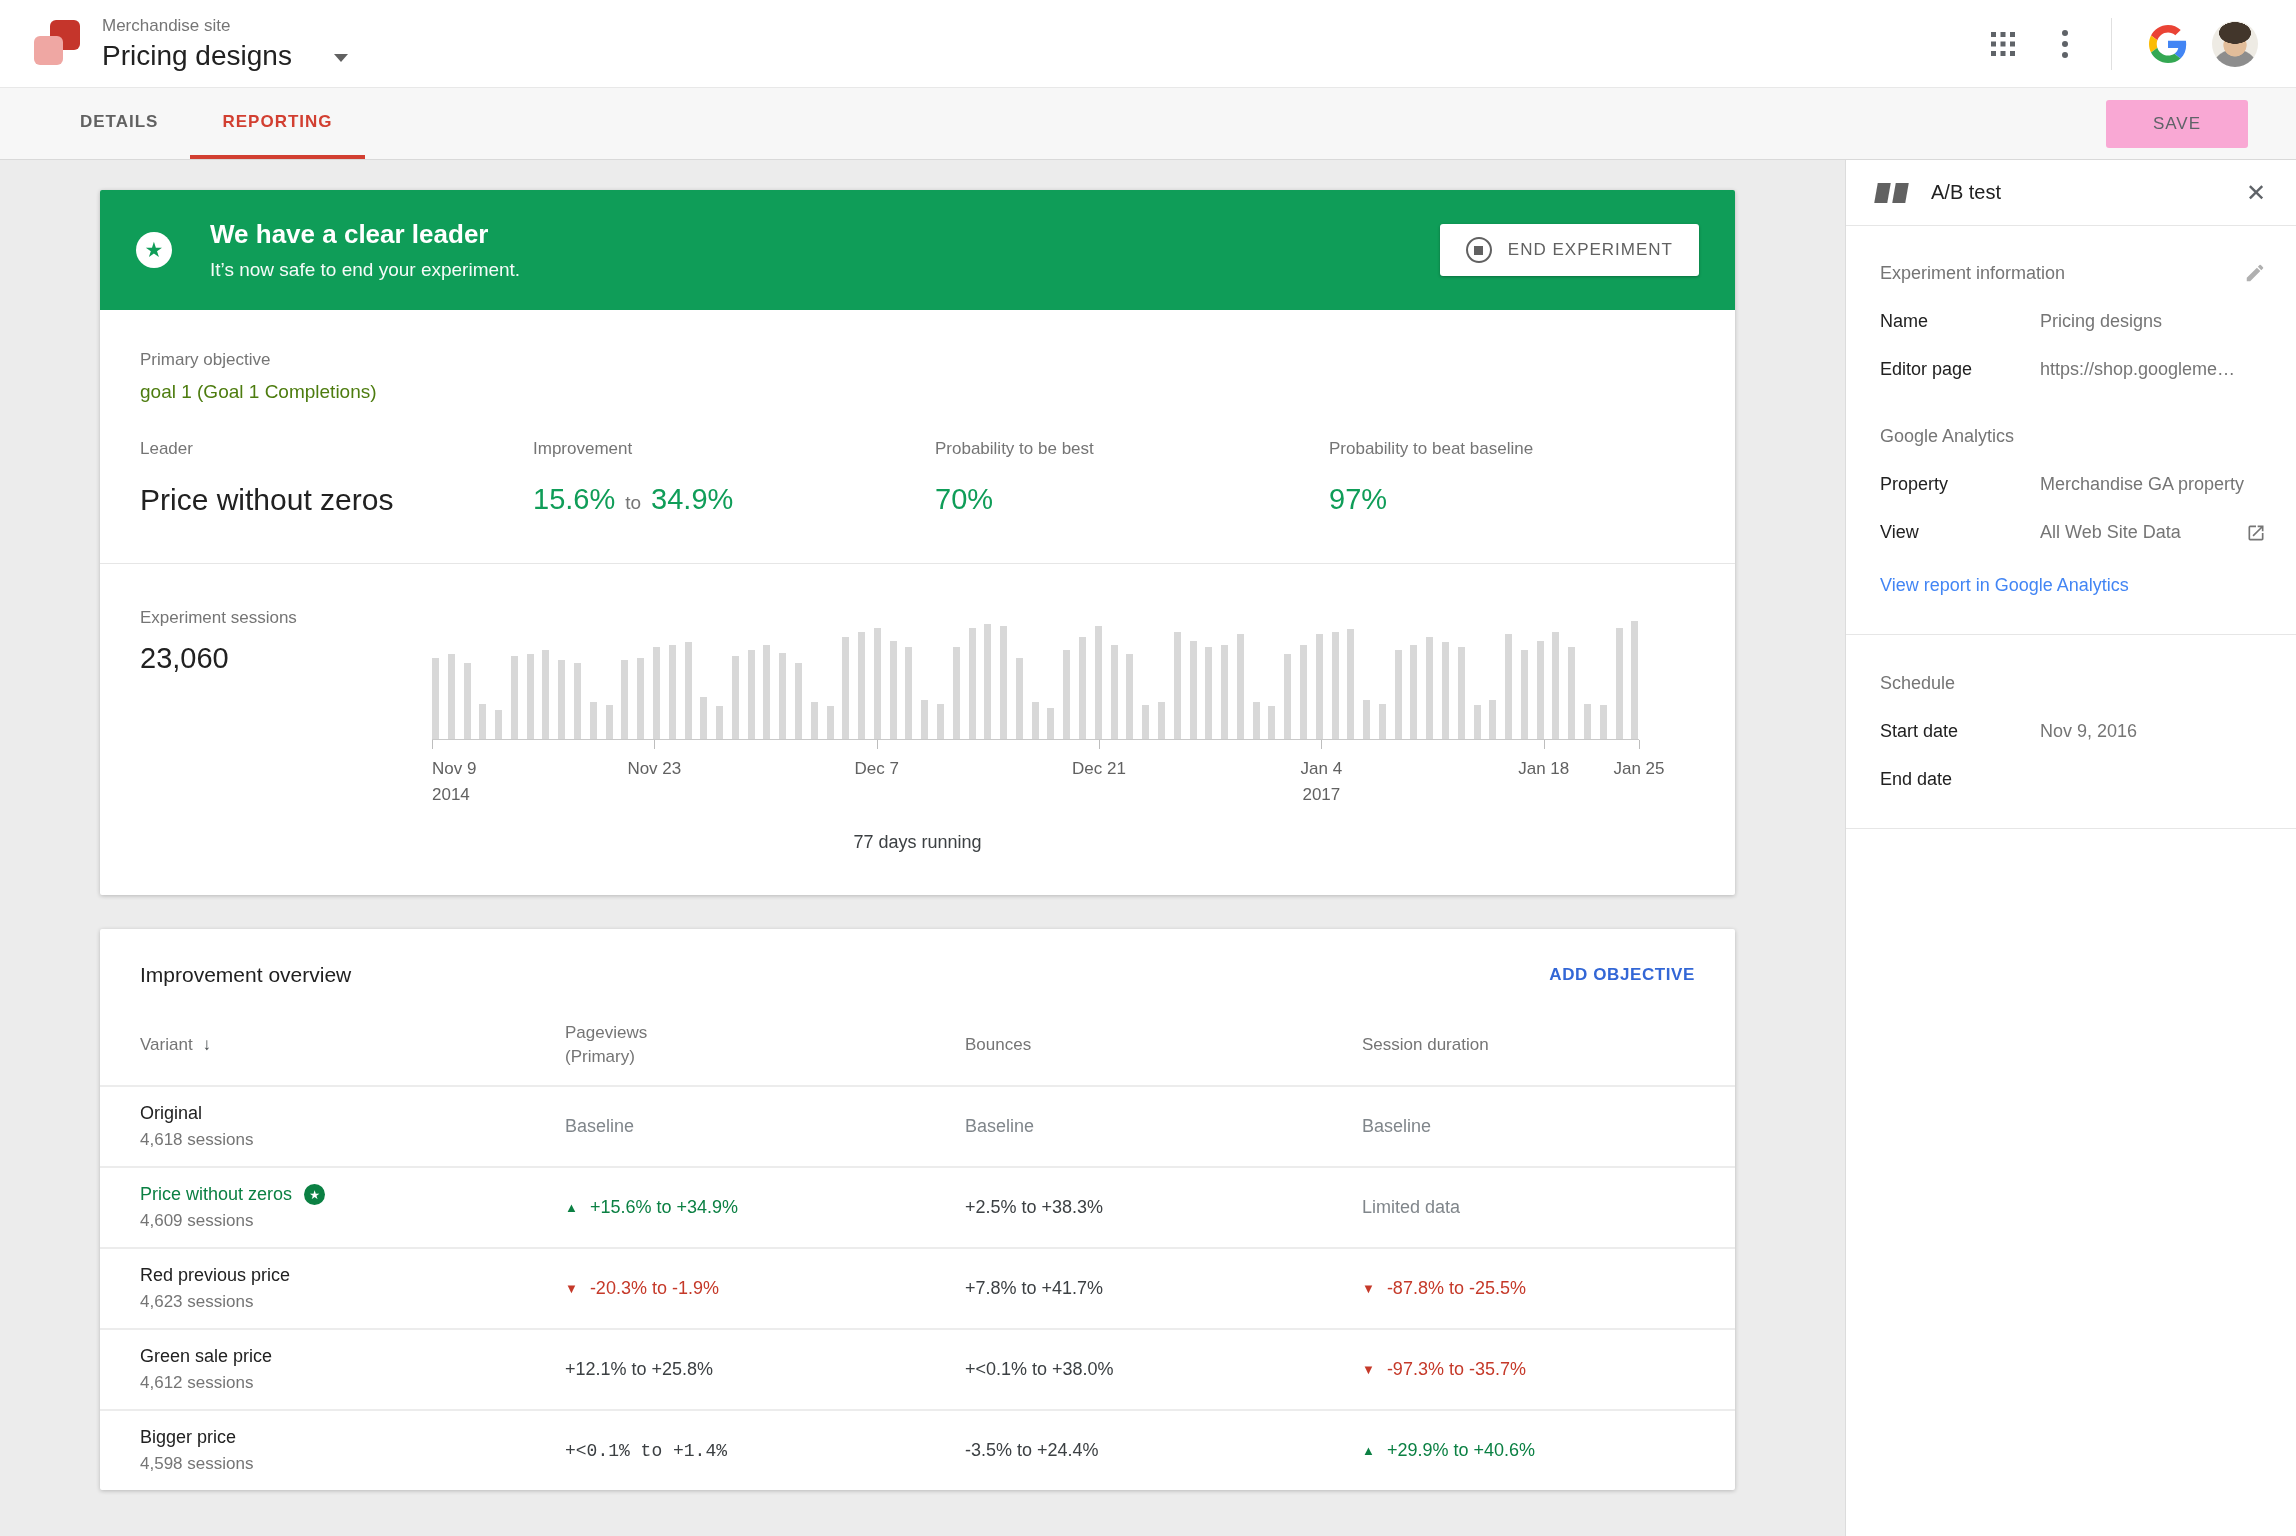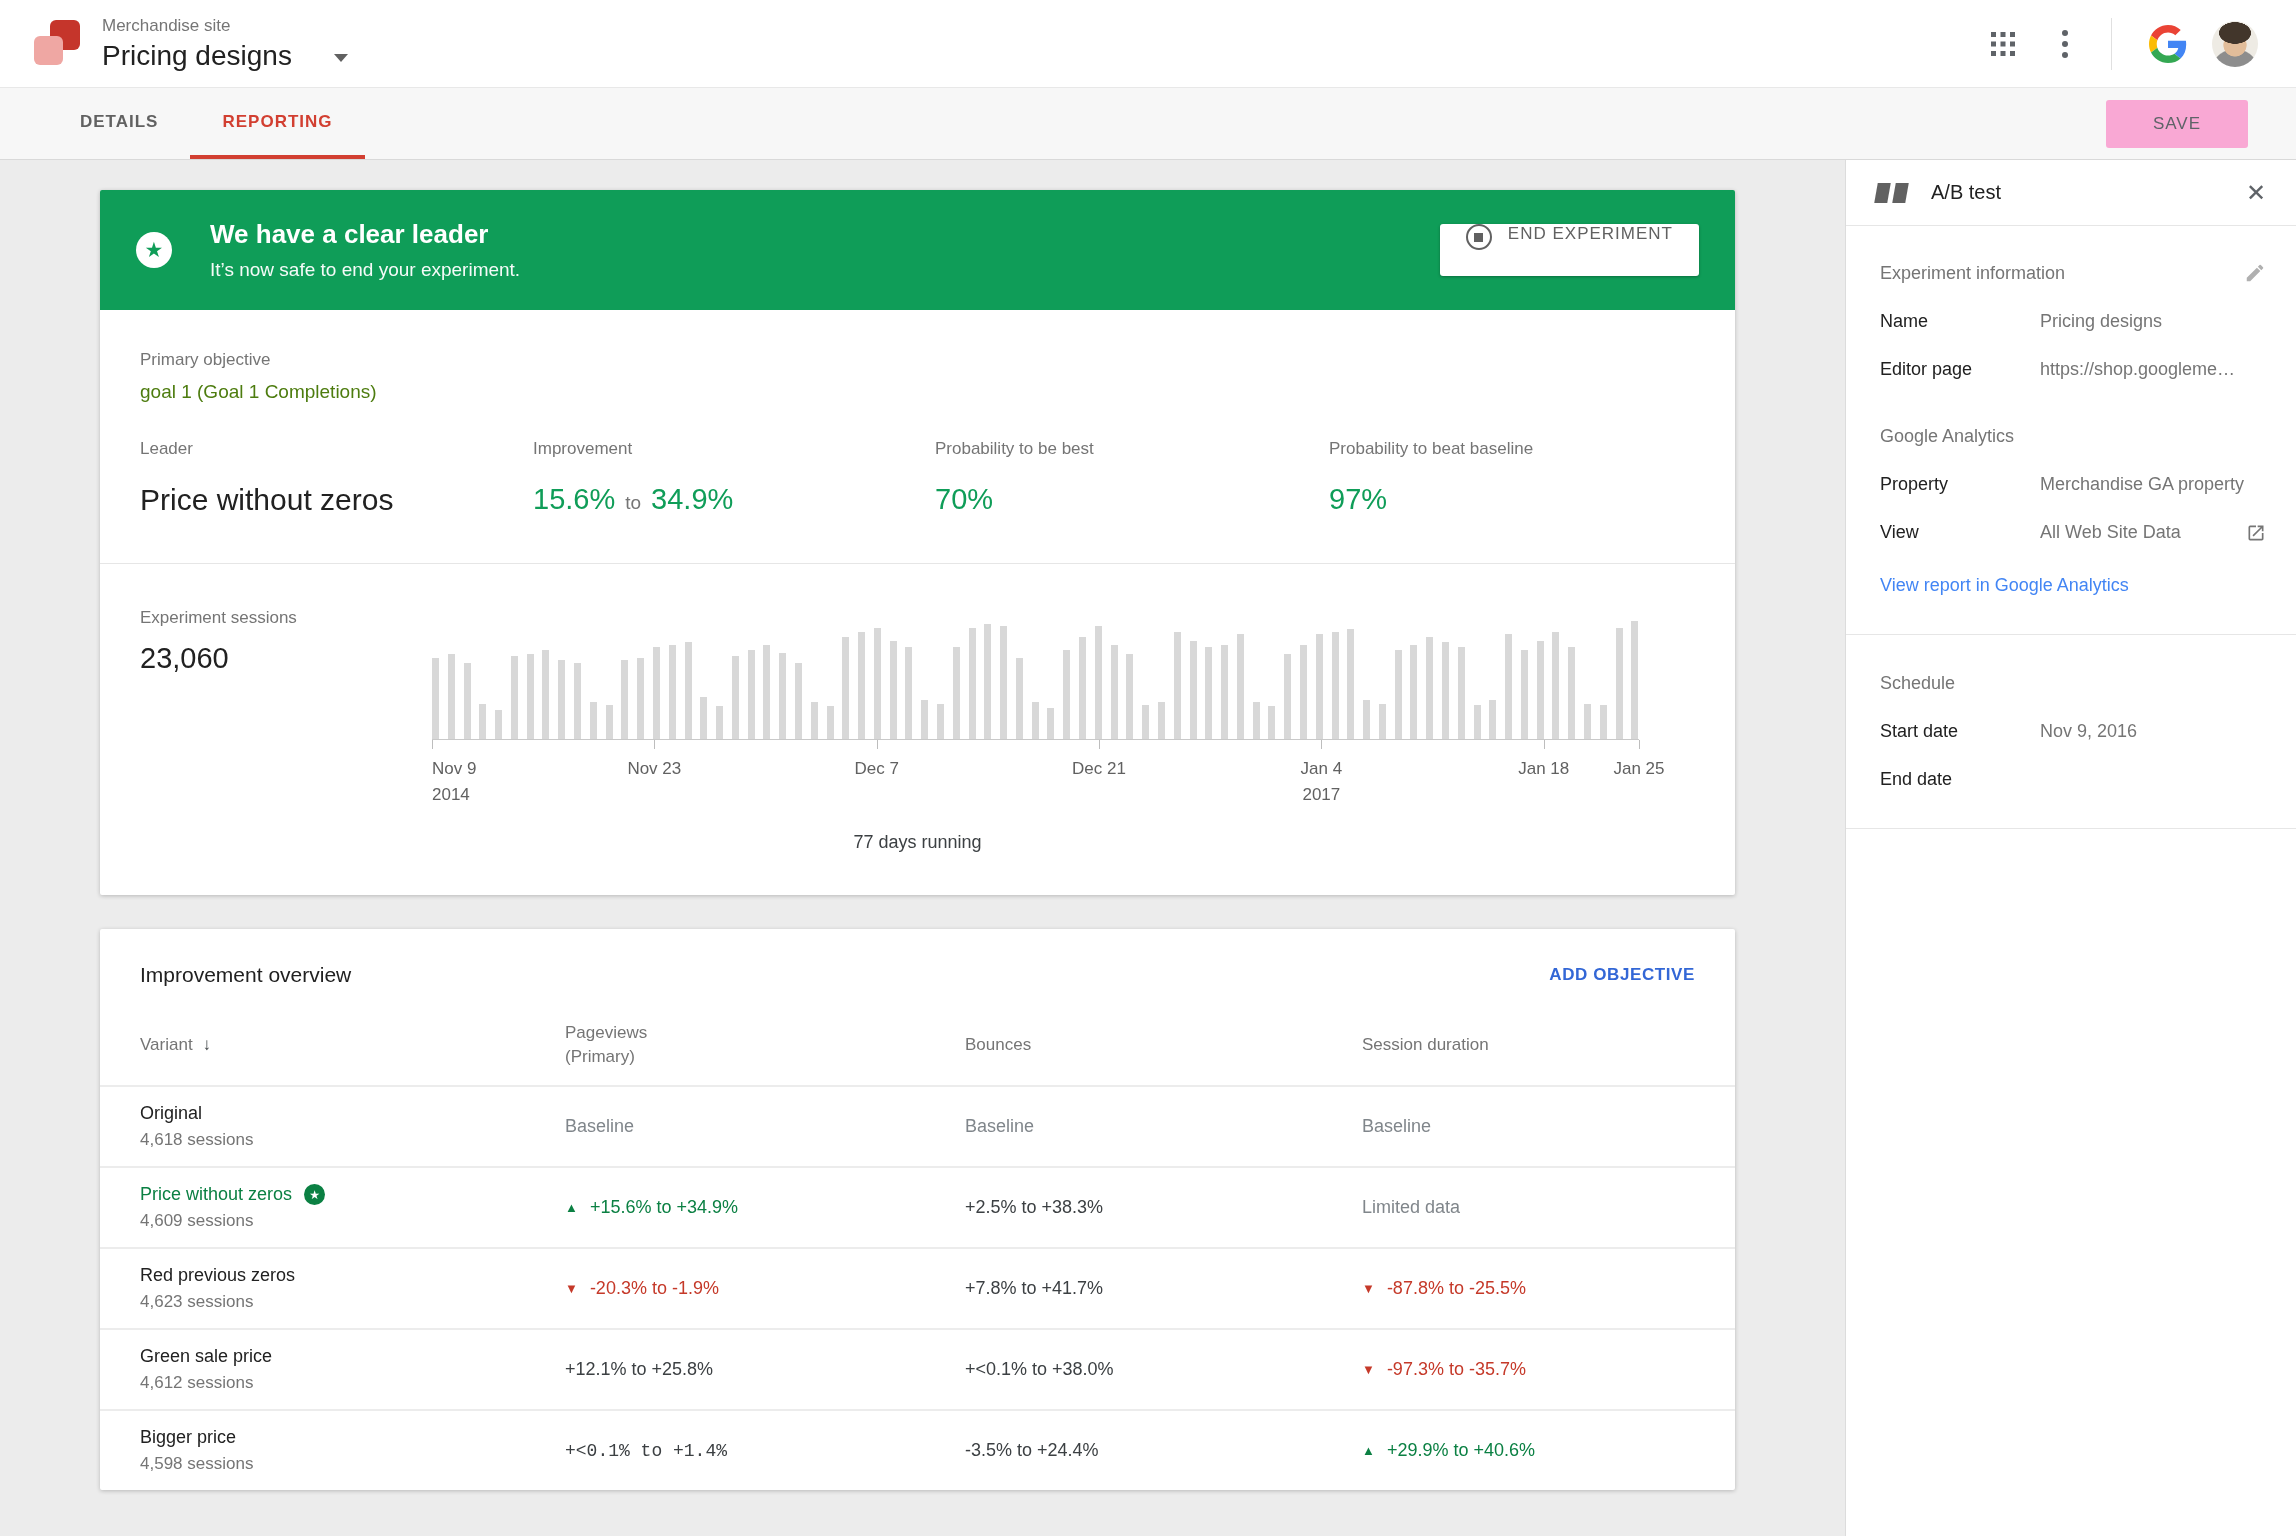--- a/index.html
+++ b/index.html
@@ -49,21 +49,21 @@
 
   
   .banner { height: 120px; background: #0f9d58; display: flex; align-items: center;
             padding: 0 36px; border-radius: 2px 2px 0 0; }
   .banner-star { width: 36px; height: 36px; border-radius: 50%; background: #fff; color: #0f9d58;
                  display: flex; align-items: center; justify-content: center; font-size: 21px;
                  margin-right: 38px; flex: 0 0 auto; }
   .banner-title { color: #fff; font-size: 26px; font-weight: 700; margin-bottom: 9px; }
   .banner-sub { color: rgba(255,255,255,.96); font-size: 19px; }
   .end-btn { margin-left: auto; background: #fff; border: none; height: 52px; padding: 0 26px;
-             border-radius: 3px; display: flex; color: #616161;
+             border-radius: 3px; display: flex; align-items: center; color: #616161;
              font-size: 17px; letter-spacing: 1px; font-family: inherit; cursor: pointer;
              box-shadow: 0 1px 3px rgba(0,0,0,.3); }
   .stop-icon { width: 26px; height: 26px; border: 2px solid #616161; border-radius: 50%;
                display: flex; align-items: center; justify-content: center; margin-right: 16px; }
   .stop-icon i { width: 9px; height: 9px; background: #616161; display: block; }
 
   .objective { padding: 40px 40px 0; }
   .obj-label { font-size: 17px; color: #757575; margin-bottom: 11px; }
   .obj-value { font-size: 19px; color: #4d7c0f; }
 
@@ -409,21 +409,21 @@
           <div class="c3 cell">
               <span class="cell-text" style="color: rgb(60, 64, 67);">+2.5% to +38.3%</span>
             </div>
           <div class="c4 cell">
               <span class="cell-text" style="color: rgb(128, 134, 139);">Limited data</span>
             </div>
         </div>
 
         <div class="trow">
           <div class="c1">
-            <div class="v-name">Red previous zeros</div>
+            <div class="v-name">Red previous price</div>
             <div class="v-sessions">4,623 sessions</div>
           </div>
           <div class="c2 cell">
               <span class="cell-arrow" style="color: rgb(197, 57, 41);">▼</span>
               <span class="cell-text" style="color: rgb(197, 57, 41);">-20.3% to -1.9%</span>
             </div>
           <div class="c3 cell">
               <span class="cell-text" style="color: rgb(60, 64, 67);">+7.8% to +41.7%</span>
             </div>
           <div class="c4 cell">

